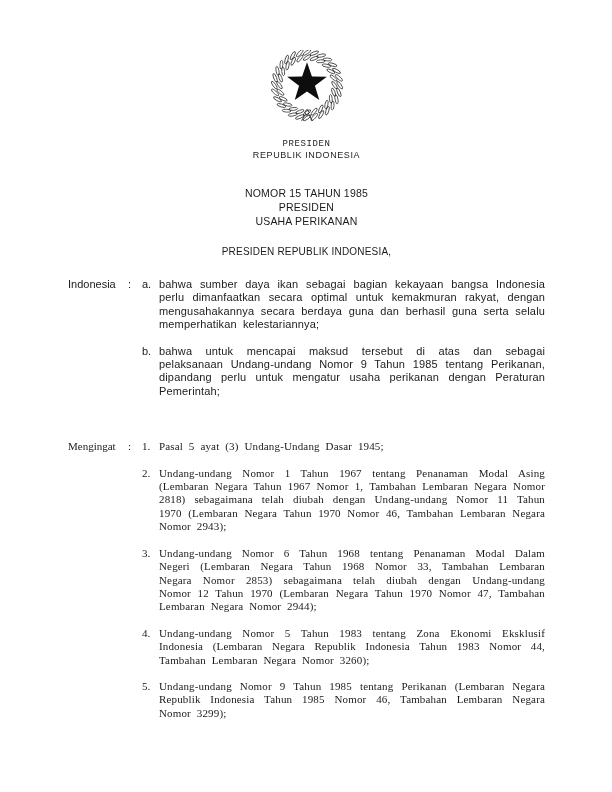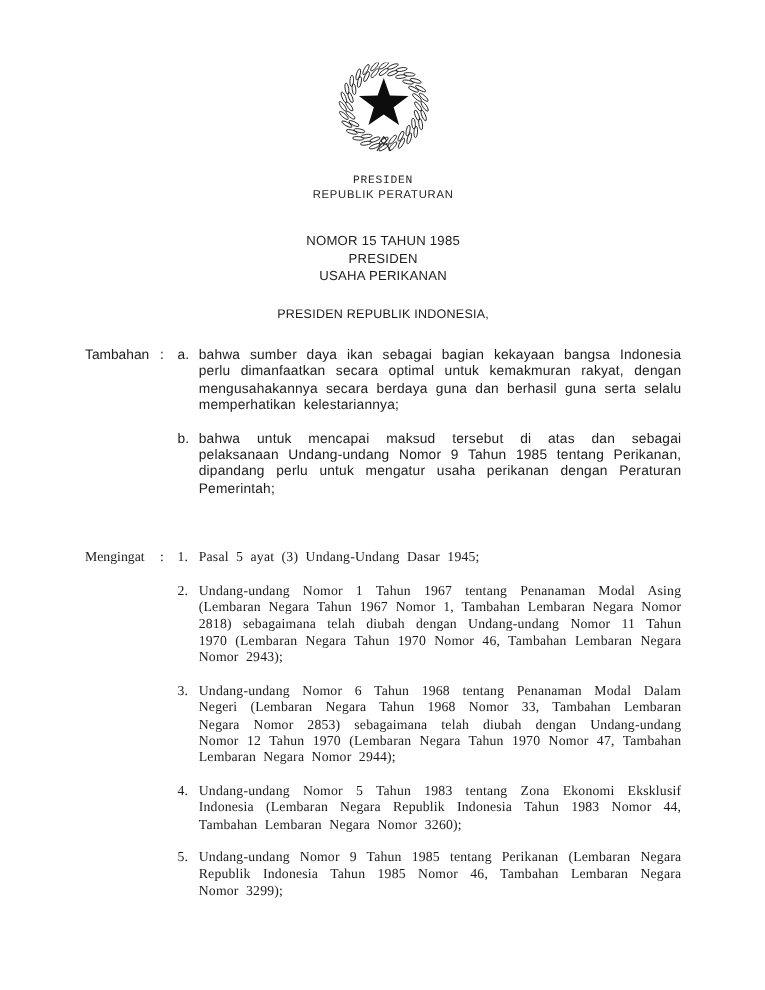--- a/index.html
+++ b/index.html
@@ -110,33 +110,33 @@
           <ellipse cx="74.5" cy="37" rx="4.8" ry="1.5" transform="rotate(295.7142857142857 40 37) rotate(55 74.5 37)"></ellipse>
           <ellipse cx="74.5" cy="37" rx="4.8" ry="1.5" transform="rotate(308.57142857142856 40 37) rotate(55 74.5 37)"></ellipse>
           <ellipse cx="74.5" cy="37" rx="4.8" ry="1.5" transform="rotate(321.42857142857144 40 37) rotate(55 74.5 37)"></ellipse>
           <ellipse cx="74.5" cy="37" rx="4.8" ry="1.5" transform="rotate(334.2857142857143 40 37) rotate(55 74.5 37)"></ellipse>
           <ellipse cx="74.5" cy="37" rx="4.8" ry="1.5" transform="rotate(347.14285714285717 40 37) rotate(55 74.5 37)"></ellipse>
         </g>
       <polygon fill="#0d0d0d" points="40,13 45.17,27.88 60.92,28.2 48.37,37.72 52.93,52.8 40,43.8 27.07,52.8 31.63,37.72 19.08,28.2 34.83,27.88"></polygon>
       <path d="M40 62.5 L37.6 65.8 L40 69.2 L42.4 65.8 Z M38 68.2 L34.3 74.6 M42 68.2 L45.7 74.6" stroke="#1e1e1e" stroke-width="0.9" fill="none"></path>
     </svg>
     <div class="seal-t1">PRESIDEN</div>
-    <div class="seal-t2">REPUBLIK PERATURAN</div>
+    <div class="seal-t2">REPUBLIK INDONESIA</div>
   </div>
 
   <div class="title-block">
     <div>NOMOR 15 TAHUN 1985</div>
     <div>PRESIDEN</div>
     <div>USAHA PERIKANAN</div>
   </div>
 
   <div class="salutation">PRESIDEN REPUBLIK INDONESIA,</div>
 
   <div class="section section-menimbang">
-    <div class="sec-label">Tambahan</div>
+    <div class="sec-label">Indonesia</div>
     <div class="sec-colon">:</div>
     <div class="sec-items">
       <div class="item">
         <div class="marker">a.</div>
         <div class="itext">bahwa sumber daya ikan sebagai bagian kekayaan bangsa Indonesia perlu dimanfaatkan secara optimal untuk kemakmuran rakyat, dengan mengusahakannya secara berdaya guna dan berhasil guna serta selalu memperhatikan kelestariannya;</div>
       </div>
       <div class="item">
         <div class="marker">b.</div>
         <div class="itext">bahwa untuk mencapai maksud tersebut di atas dan sebagai pelaksanaan Undang-undang Nomor 9 Tahun 1985 tentang Perikanan, dipandang perlu untuk mengatur usaha perikanan dengan Peraturan Pemerintah;</div>
       </div>

